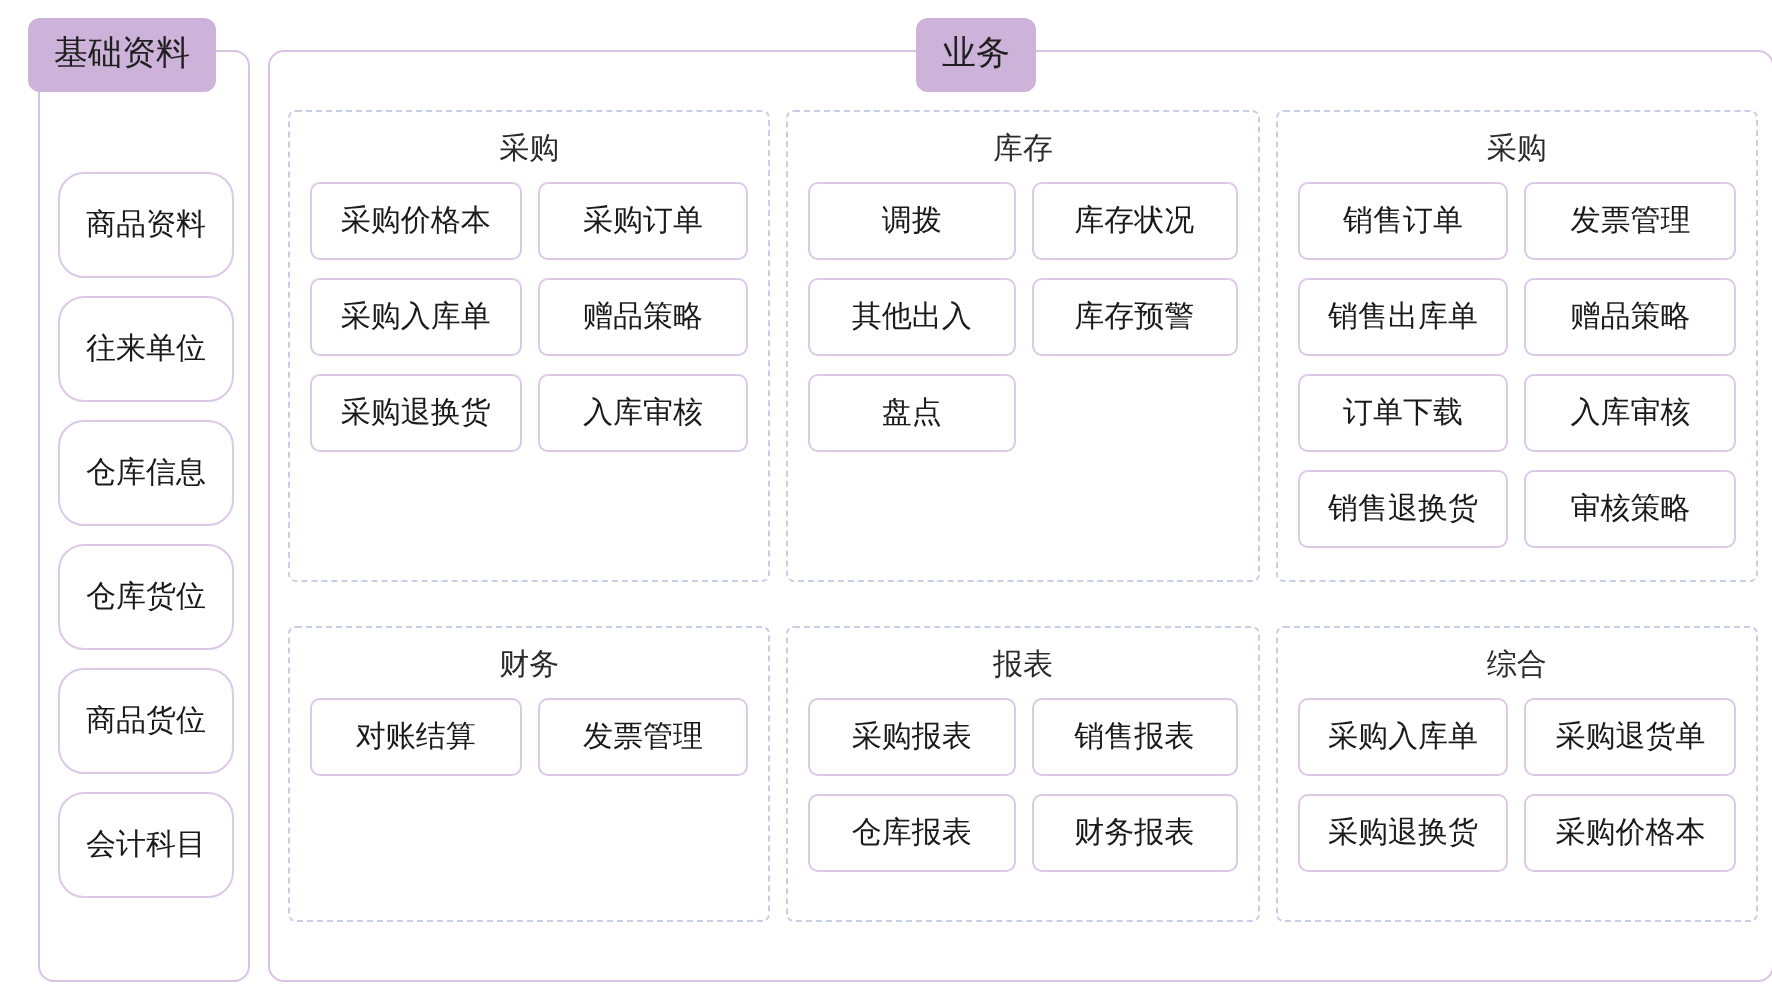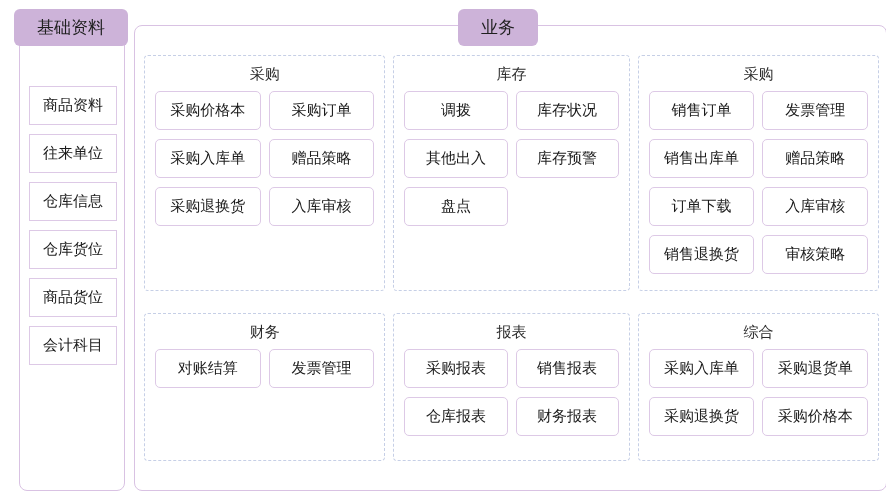--- a/index.html
+++ b/index.html
@@ -45,21 +45,21 @@
   }
 
   
   .legend {
     position: absolute;
     background: #cdb3d9;
     color: #1f1f1f;
     border-radius: 6px;
     font-size: 17px;
     line-height: 1;
-    padding: 10px 23px;
+    padding: 10px 13px;
     white-space: nowrap;
     z-index: 5;
   }
   .legend-basic {
     left: 14px;
     top: 9px;
   }
   .legend-business {
     left: 458px;
     top: 9px;
@@ -130,23 +130,23 @@
     position: absolute;
     left: 9px;
     top: 60px;
     width: 88px;
     display: flex;
     flex-direction: column;
     gap: 9px;
   }
   .side-item {
     border: 1px solid #ddc9e6;
-    border-radius: 0;
-    background: #ffffff;
-    height: 39px;
+    border-radius: 13px;
+    background: #ffffff;
+    height: 53px;
     display: flex;
     align-items: center;
     justify-content: center;
     font-size: 15px;
     color: #1a1a1a;
     white-space: nowrap;
     box-sizing: border-box;
   }
 </style>
 </head>

